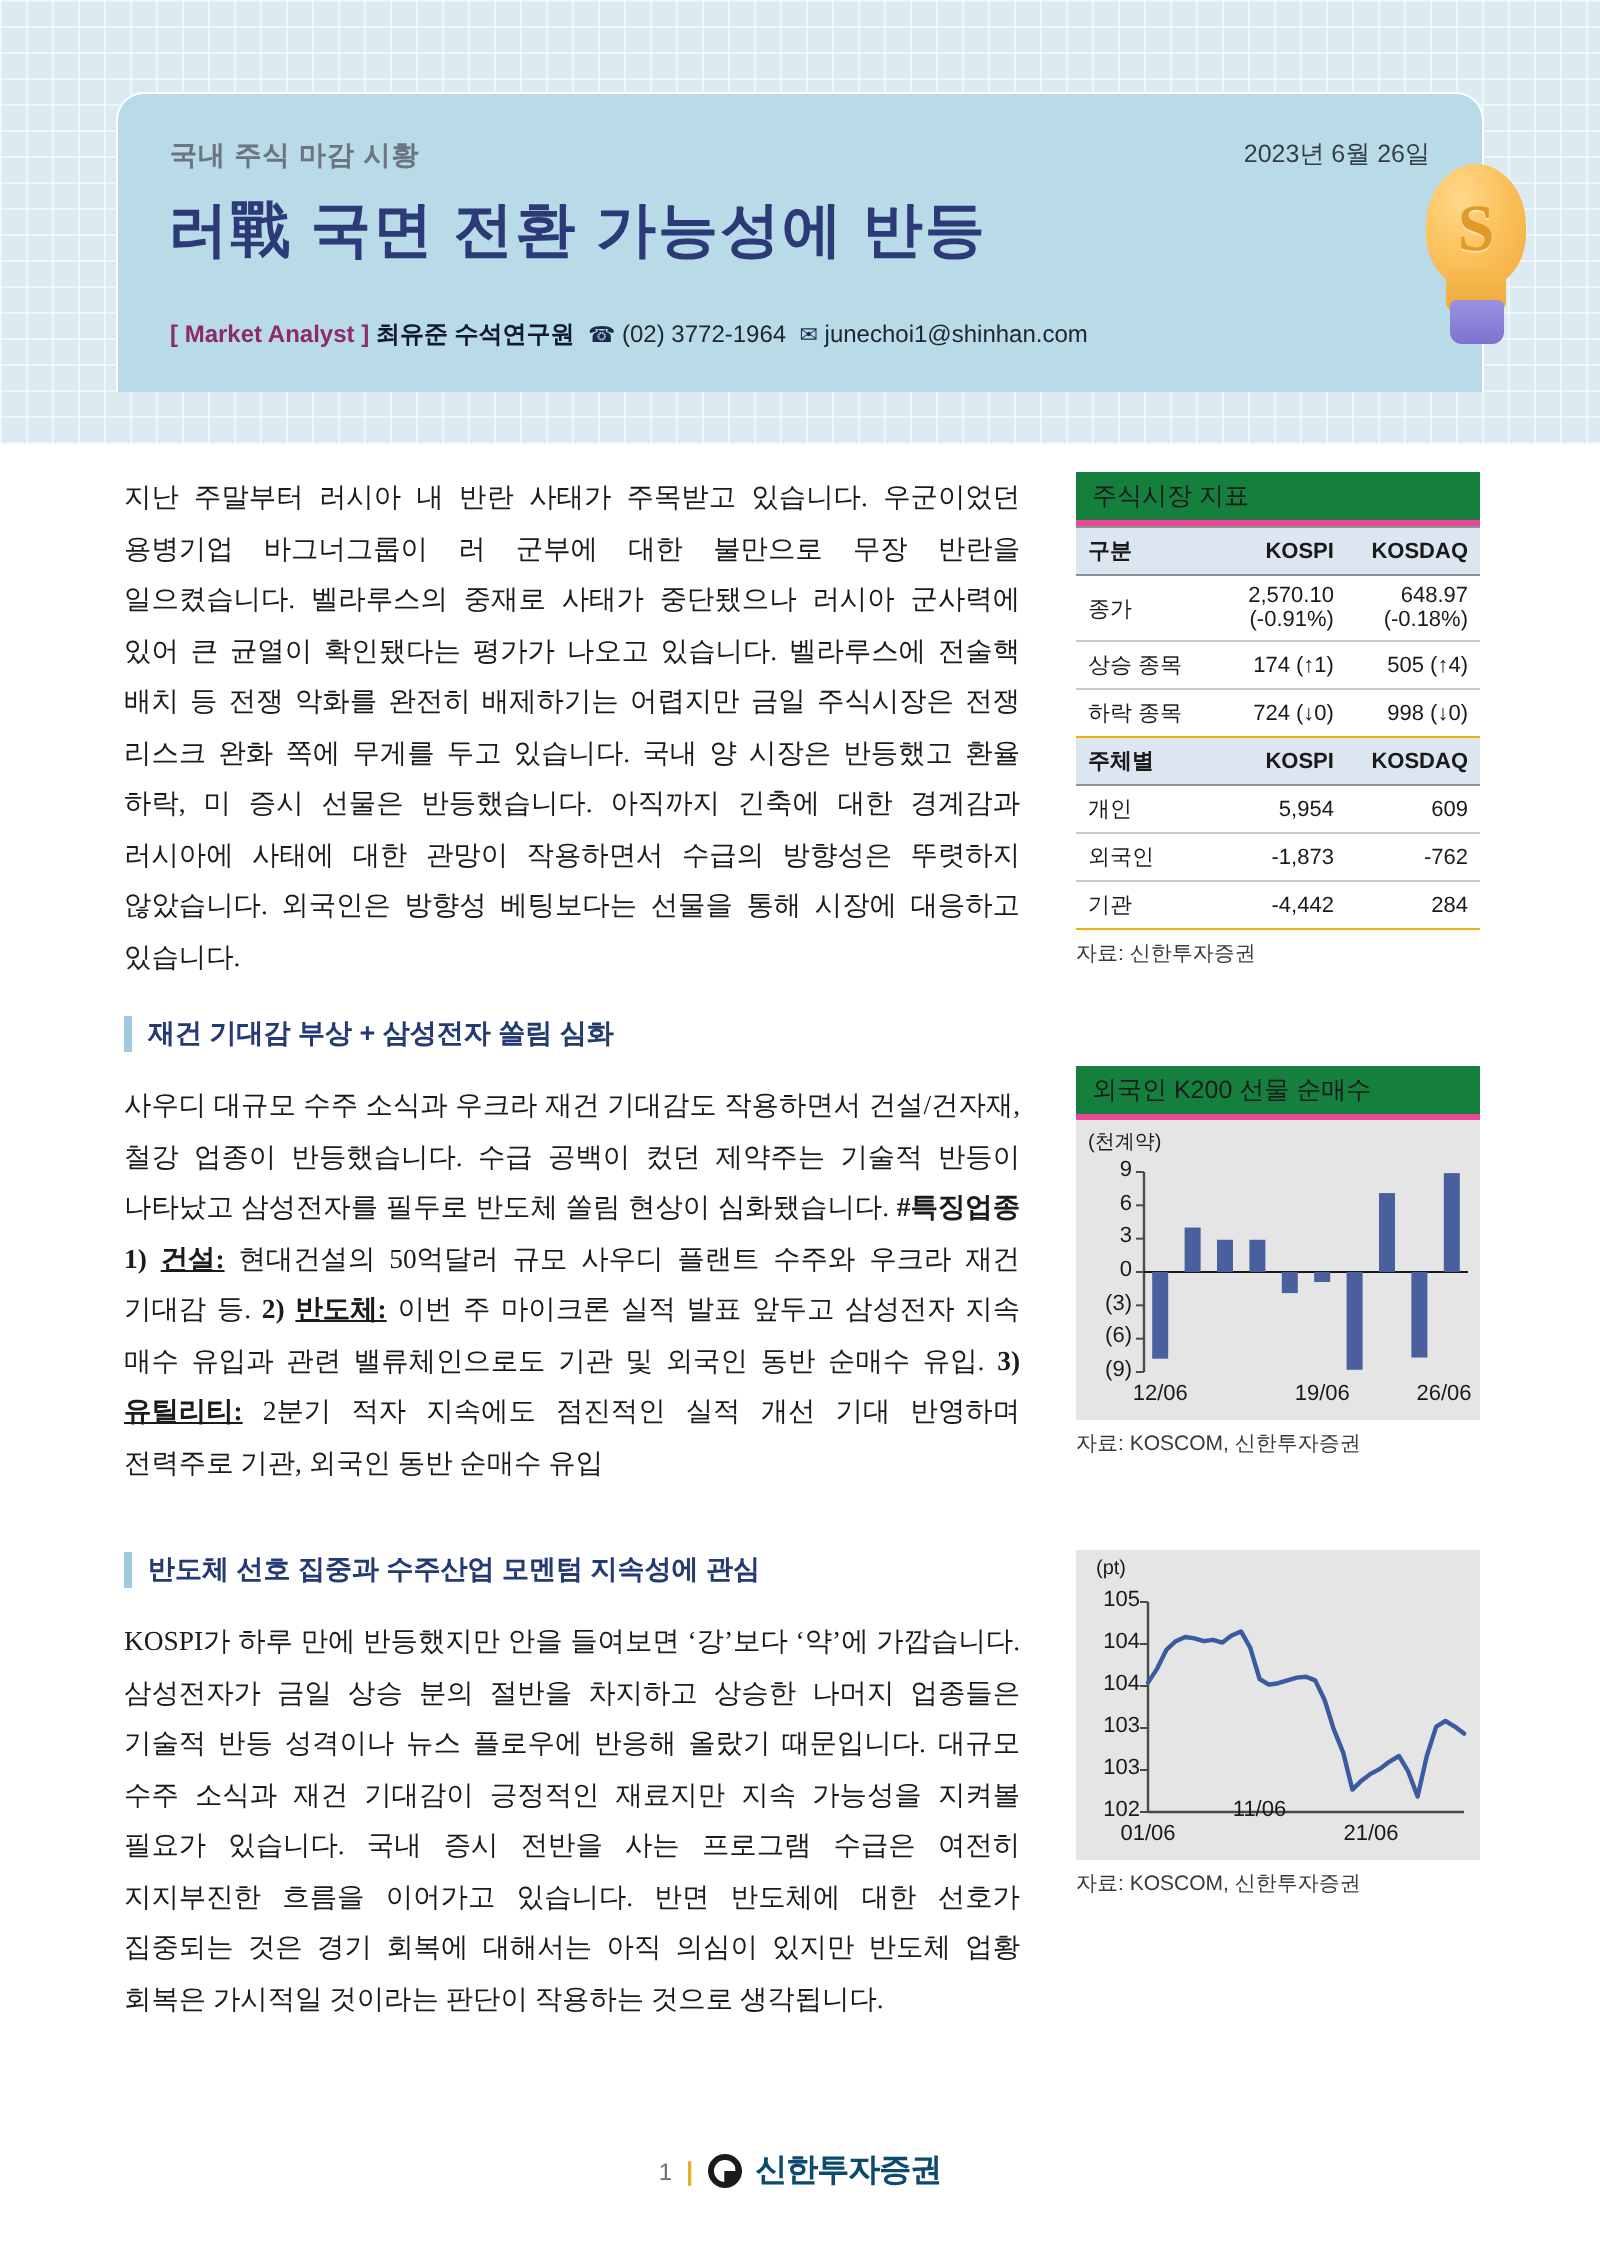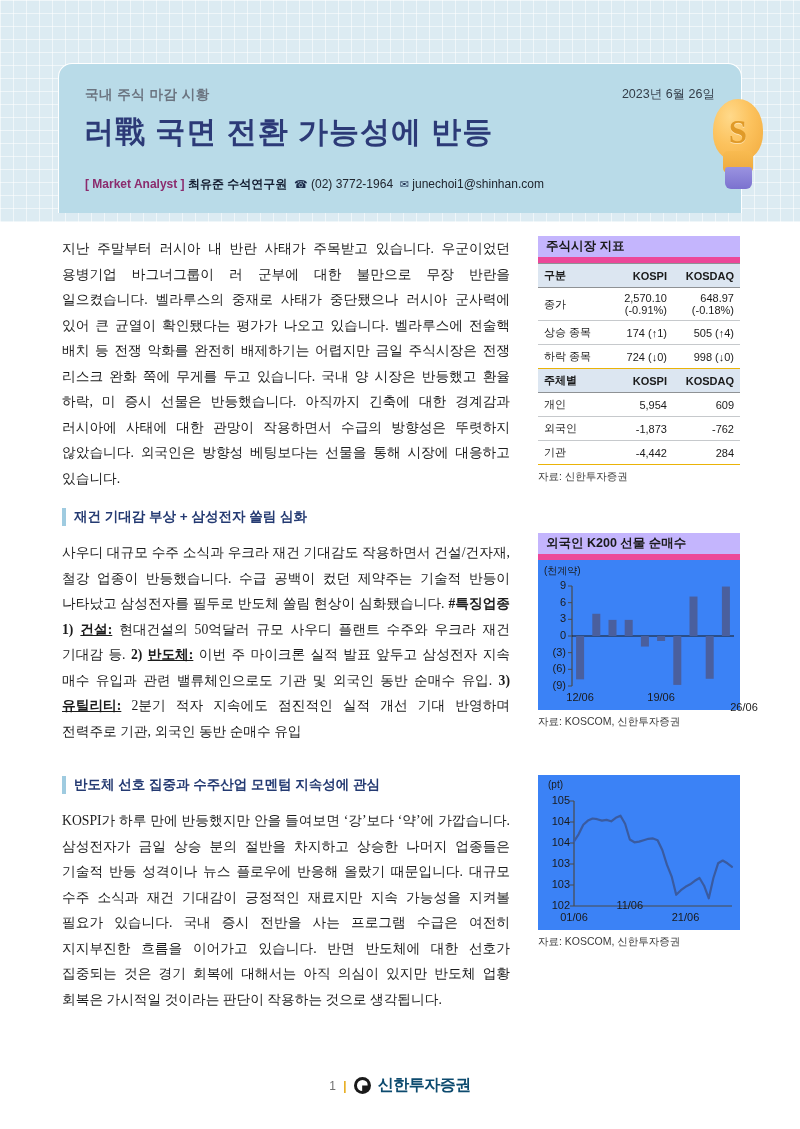--- a/index.html
+++ b/index.html
@@ -14,21 +14,21 @@
   
   .header-wrap {
     position:absolute; left:0; top:0; width:800px; height:222px;
     background:#dcebf2;
     background-image:
       linear-gradient(to right, rgba(255,255,255,.55) 1px, transparent 1px),
       linear-gradient(to bottom, rgba(255,255,255,.55) 1px, transparent 1px);
     background-size:13px 13px;
   }
   .header-panel {
-    position:absolute; left:58px; top:63px; width:684px; height:150px;
+    position:absolute; left:58px; top:46px; width:684px; height:150px;
     background:#b9dbe8;
     border:1px solid #ffffff;
     border-radius:14px 14px 0 0;
     border-bottom:none;
   }
   .kicker {
     position:absolute; left:26px; top:22px;
     font-size:13.5px; color:#6b7480; font-weight:bold;
     letter-spacing:.5px;
   }
@@ -94,24 +94,24 @@
     font-size:13.7px; line-height:25.5px;
     color:#1b1b1b; text-align:justify;
     word-break:keep-all;
   }
   .body-text b { font-weight:bold; }
   .body-text u { text-decoration:underline; }
 
   
   .panel { position:absolute; width:202px; }
   .panel-title {
-    height:27px; background:#c4b5fd;
-    font-size:12.5px; font-weight:bold; color:#1a1a1a;
+    height:27px; background:#15803d;
+    font-size:12.5px; font-weight:normal; color:#1a1a1a;
     display:flex; align-items:center; padding-left:8px;
-    border-bottom:6px solid #ec4899;
+    border-bottom:3px solid #ec4899;
   }
   .src {
     font-size:10.5px; color:#3a3a3a; margin-top:5px;
     font-family:"Liberation Sans", sans-serif;
   }
 
   
   table.mkt { width:202px; border-collapse:collapse; }
   table.mkt td {
     font-size:11px; color:#1a1a1a;
@@ -123,21 +123,21 @@
     border-bottom:1px solid #8f9295;
     border-top:1px solid #8f9295;
   }
   table.mkt td.lbl { text-align:left; width:74px; }
   table.mkt td.num { text-align:right; }
   table.mkt tr.hdr td.num { text-align:right; }
   table.mkt tr.last td { border-bottom:1px solid #eab308; }
   .sub { display:block; }
 
   
-  .chart-box { position:relative; width:202px; background:#3b82f6; }
+  .chart-box { position:relative; width:202px; background:#e5e5e5; }
   .axis-unit {
     position:absolute; font-size:10px; color:#1a1a1a;
   }
   .tick-lbl {
     position:absolute; font-size:11px; color:#1a1a1a;
     text-align:right; width:26px;
   }
   .xtick {
     position:absolute; font-size:11px; color:#1a1a1a;
     text-align:center;
@@ -312,21 +312,21 @@
             <rect x="86.69999999999999" y="59.888888888888886" width="8" height="16.111111111111114" fill="#4a5f9e"></rect>
             <rect x="102.89999999999999" y="76" width="8" height="10.555555555555571" fill="#4a5f9e"></rect>
             <rect x="119.1" y="76" width="8" height="5" fill="#4a5f9e"></rect>
             <rect x="135.3" y="76" width="8" height="48.888888888888886" fill="#4a5f9e"></rect>
             <rect x="151.5" y="36.55555555555556" width="8" height="39.44444444444444" fill="#4a5f9e"></rect>
             <rect x="167.7" y="76" width="8" height="42.77777777777777" fill="#4a5f9e"></rect>
             <rect x="183.9" y="26.555555555555554" width="8" height="49.44444444444444" fill="#4a5f9e"></rect>
           </svg>
           <div class="xtick" style="left: 20.1px; top: 131px; width: 44px;">12/06</div>
           <div class="xtick" style="left: 101.1px; top: 131px; width: 44px;">19/06</div>
-          <div class="xtick" style="left: 184px; top: 131px; width: 44px; margin-top: 10px;">26/06</div>
+          <div class="xtick" style="left: 162px; top: 131px; width: 44px;">26/06</div>
         </div>
       <div class="src">자료: KOSCOM, 신한투자증권</div>
     </div>
 
     <div class="panel" style="top:553px;">
       <div class="chart-box" id="line-chart" style="height:155px;">
           <div class="axis-unit" style="left: 10px; top: 4px;">(pt)</div>
           <div class="tick-lbl" style="left: 2px; top: 19px; width: 30px;">105</div>
           <div class="tick-lbl" style="left: 2px; top: 40px; width: 30px;">104</div>
           <div class="tick-lbl" style="left: 2px; top: 61px; width: 30px;">104</div>

